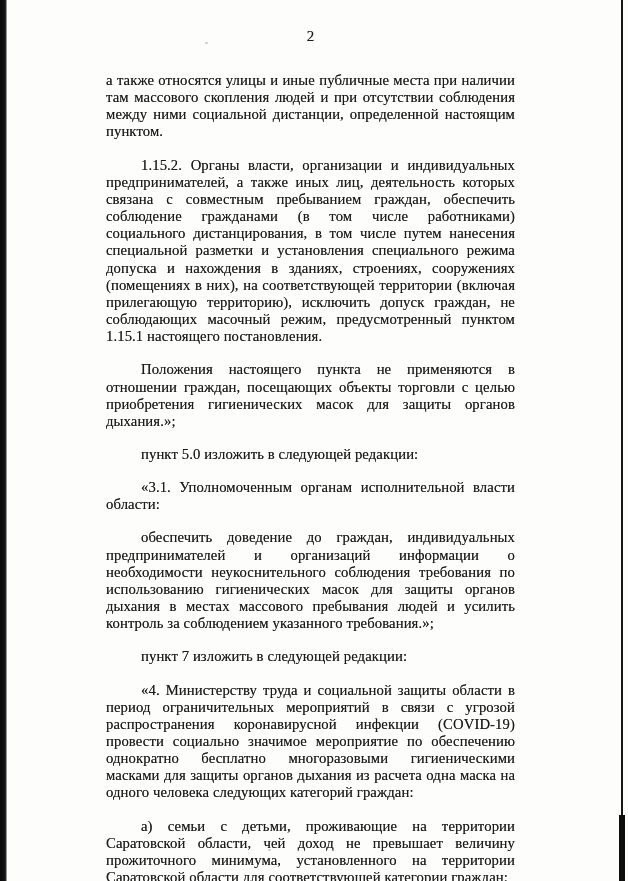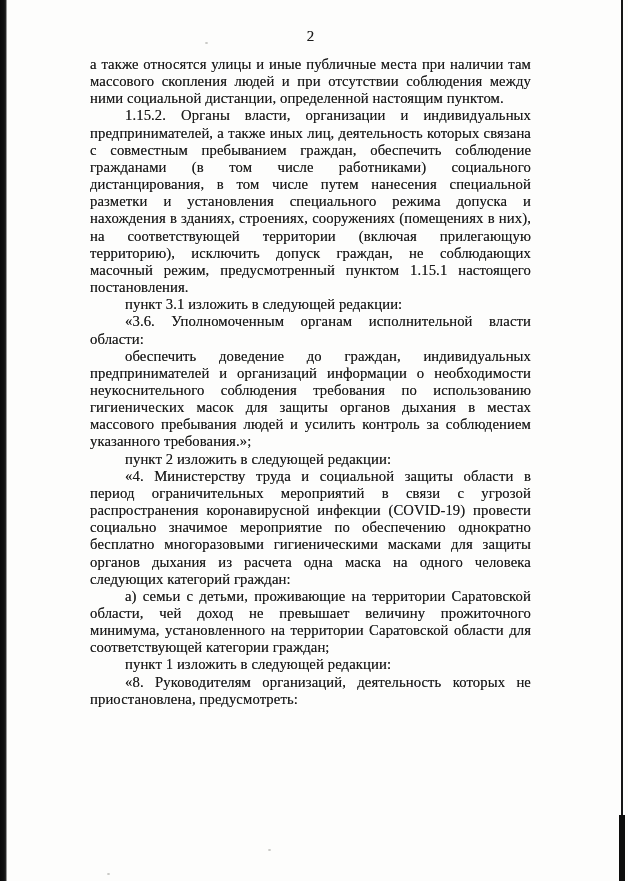--- a/index.html
+++ b/index.html
@@ -59,21 +59,21 @@
     position: absolute;
     left: 90px; top: 56px;
     width: 441px;
     font-size: 14.7px;
     line-height: 17.15px;
     text-align: justify;
     text-shadow: 0 0 0.45px rgba(0,0,0,0.6);
     letter-spacing: 0.1px;
   }
   .text-column p {
-    margin: 0;
+    margin: 16px;
     padding: 0;
   }
   .text-column p.indent {
     text-indent: 35px;
   }
 </style>
 </head>
 <body>
 
 <div class="page">
@@ -83,23 +83,24 @@
   <div class="scan-line-right-bottom"></div>
   <div class="scan-speckle speckle-1"></div>
   <div class="scan-speckle speckle-2"></div>
   <div class="scan-speckle speckle-3"></div>
 
   <div class="page-number">2</div>
 
   <div class="text-column">
     <p>а также относятся улицы и иные публичные места при наличии там массового скопления людей и при отсутствии соблюдения между ними социальной дистанции, определенной настоящим пунктом.</p>
     <p class="indent">1.15.2. Органы власти, организации и индивидуальных предпринимателей, а также иных лиц, деятельность которых связана с совместным пребыванием граждан, обеспечить соблюдение гражданами (в том числе работниками) социального дистанцирования, в том числе путем нанесения специальной разметки и установления специального режима допуска и нахождения в зданиях, строениях, сооружениях (помещениях в них), на соответствующей территории (включая прилегающую территорию), исключить допуск граждан, не соблюдающих масочный режим, предусмотренный пунктом 1.15.1 настоящего постановления.</p>
-    <p class="indent">пункт 3.1 изложить в следующей редакции:</p>
-    <p class="indent">«3.6. Уполномоченным органам исполнительной власти области:</p>
+    <p class="indent">Положения настоящего пункта не применяются в отношении граждан, посещающих объекты торговли с целью приобретения гигиенических масок для защиты органов дыхания.»;</p>
+    <p class="indent">пункт 5.0 изложить в следующей редакции:</p>
+    <p class="indent">«3.1. Уполномоченным органам исполнительной власти области:</p>
     <p class="indent">обеспечить доведение до граждан, индивидуальных предпринимателей и организаций информации о необходимости неукоснительного соблюдения требования по использованию гигиенических масок для защиты органов дыхания в местах массового пребывания людей и усилить контроль за соблюдением указанного требования.»;</p>
-    <p class="indent">пункт 2 изложить в следующей редакции:</p>
+    <p class="indent">пункт 7 изложить в следующей редакции:</p>
     <p class="indent">«4. Министерству труда и социальной защиты области в период ограничительных мероприятий в связи с угрозой распространения коронавирусной инфекции (COVID-19) провести социально значимое мероприятие по обеспечению однократно бесплатно многоразовыми гигиеническими масками для защиты органов дыхания из расчета одна маска на одного человека следующих категорий граждан:</p>
     <p class="indent">а) семьи с детьми, проживающие на территории Саратовской области, чей доход не превышает величину прожиточного минимума, установленного на территории Саратовской области для соответствующей категории граждан;</p>
     <p class="indent">пункт 1 изложить в следующей редакции:</p>
     <p class="indent">«8. Руководителям организаций, деятельность которых не приостановлена, предусмотреть:</p>
   </div>
 
 </div>
 
 </body></html>

